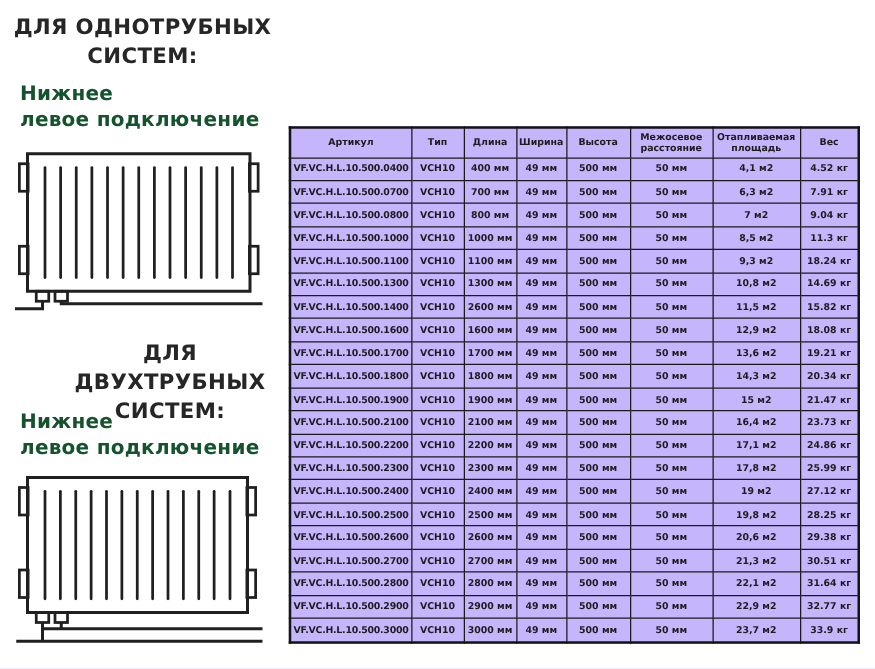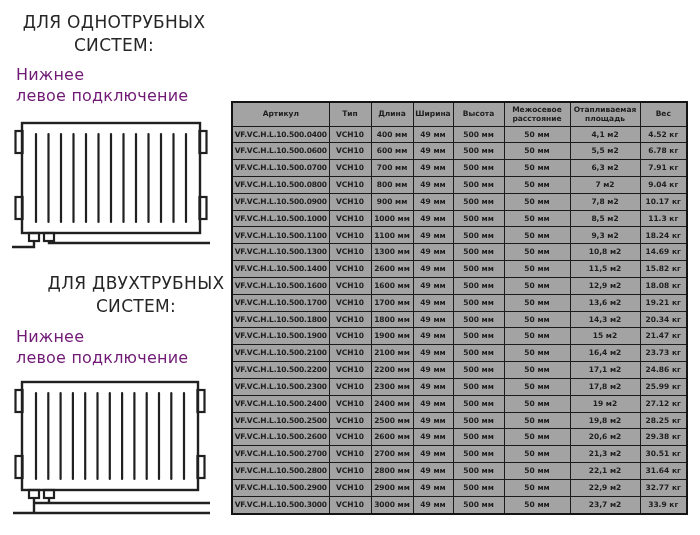--- a/index.html
+++ b/index.html
@@ -7,44 +7,44 @@
   body {
     background:#ffffff;
     font-family:"DejaVu Sans","Liberation Sans",sans-serif;
     color:#1d1d1d;
     position:relative;
     overflow:hidden;
   }
   .left-panel { position:absolute; left:0; top:0; width:228px; height:535px; }
   .heading {
     position:absolute; width:100%; text-align:center;
-    font-size:17px; font-weight:400; letter-spacing:.3px;
+    font-size:17px; font-weight:700; letter-spacing:.3px;
     line-height:23px; color:#262626;
   }
   .heading-1 { top:11px; }
   .heading-2 { top:272px;padding-left:44px; }
   .subheading {
     position:absolute; left:16px; text-align:left;
-    font-size:16px; font-weight:400; letter-spacing:.2px;
-    line-height:21px; color:#701a75;
+    font-size:16px; font-weight:700; letter-spacing:.2px;
+    line-height:21px; color:#14532d;
   }
   .subheading-1 { top:64px; }
   .subheading-2 { top:326px; }
   .diagram { position:absolute; left:10px; }
   .diagram-1 { top:117px; }
   .diagram-2 { top:372px; }
   .diagram .stroke { fill:none; stroke:#202020; stroke-width:2.4; }
   .diagram .thin   { fill:none; stroke:#202020; stroke-width:2.2; stroke-linecap:round; }
   .diagram .pipe   { fill:none; stroke:#202020; stroke-width:2.4; stroke-linejoin:miter; }
   table.spec-table {
     position:absolute; left:231px; top:101px;
     width:455px; height:414px;
     border-collapse:collapse; table-layout:fixed;
     border:2px solid #141414;
-    background:#a3a3a3;
+    background:#c4b5fd;
   }
   .spec-table th, .spec-table td {
     border:1.5px solid #1b1b1b;
     text-align:center; vertical-align:middle;
     font-weight:700; font-size:7.5px; line-height:1.3;
     color:#1d1d1d; padding:0 1px;
     white-space:pre-line; overflow:hidden;
   }
   .spec-table th { height:24px; font-size:7.5px; }
   .spec-table td.col-0 { letter-spacing:-0.2px;margin-top:18px; }
@@ -170,60 +170,40 @@
         <td class="col-0">VF.VC.H.L.10.500.0400</td>
         <td class="col-1">VCH10</td>
         <td class="col-2">400 мм</td>
         <td class="col-3">49 мм</td>
         <td class="col-4">500 мм</td>
         <td class="col-5">50 мм</td>
         <td class="col-6">4,1 м2</td>
         <td class="col-7">4.52 кг</td>
       </tr>
       <tr>
-        <td class="col-0">VF.VC.H.L.10.500.0600</td>
-        <td class="col-1">VCH10</td>
-        <td class="col-2">600 мм</td>
-        <td class="col-3">49 мм</td>
-        <td class="col-4">500 мм</td>
-        <td class="col-5">50 мм</td>
-        <td class="col-6">5,5 м2</td>
-        <td class="col-7">6.78 кг</td>
-      </tr>
-      <tr>
         <td class="col-0">VF.VC.H.L.10.500.0700</td>
         <td class="col-1">VCH10</td>
         <td class="col-2">700 мм</td>
         <td class="col-3">49 мм</td>
         <td class="col-4">500 мм</td>
         <td class="col-5">50 мм</td>
         <td class="col-6">6,3 м2</td>
         <td class="col-7">7.91 кг</td>
       </tr>
       <tr>
         <td class="col-0">VF.VC.H.L.10.500.0800</td>
         <td class="col-1">VCH10</td>
         <td class="col-2">800 мм</td>
         <td class="col-3">49 мм</td>
         <td class="col-4">500 мм</td>
         <td class="col-5">50 мм</td>
         <td class="col-6">7 м2</td>
         <td class="col-7">9.04 кг</td>
       </tr>
       <tr>
-        <td class="col-0">VF.VC.H.L.10.500.0900</td>
-        <td class="col-1">VCH10</td>
-        <td class="col-2">900 мм</td>
-        <td class="col-3">49 мм</td>
-        <td class="col-4">500 мм</td>
-        <td class="col-5">50 мм</td>
-        <td class="col-6">7,8 м2</td>
-        <td class="col-7">10.17 кг</td>
-      </tr>
-      <tr>
         <td class="col-0">VF.VC.H.L.10.500.1000</td>
         <td class="col-1">VCH10</td>
         <td class="col-2">1000 мм</td>
         <td class="col-3">49 мм</td>
         <td class="col-4">500 мм</td>
         <td class="col-5">50 мм</td>
         <td class="col-6">8,5 м2</td>
         <td class="col-7">11.3 кг</td>
       </tr>
       <tr>

